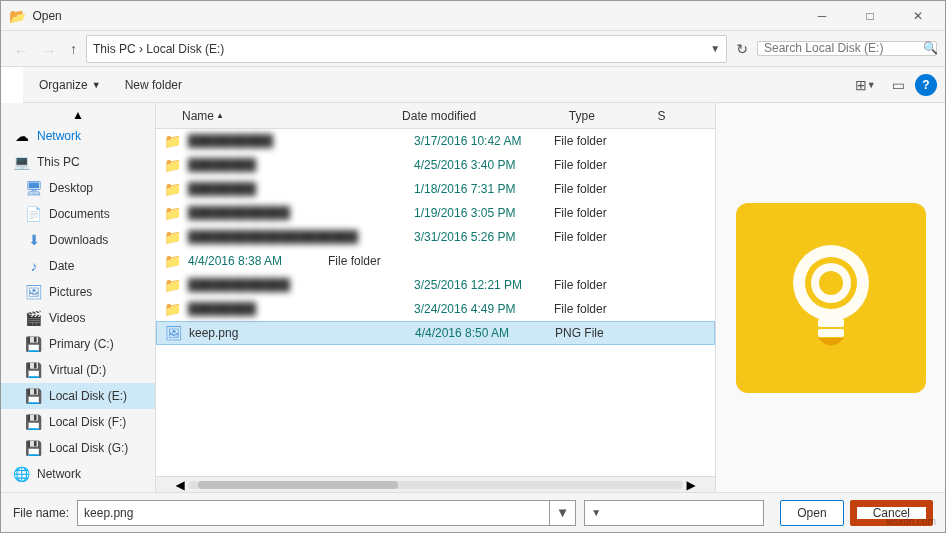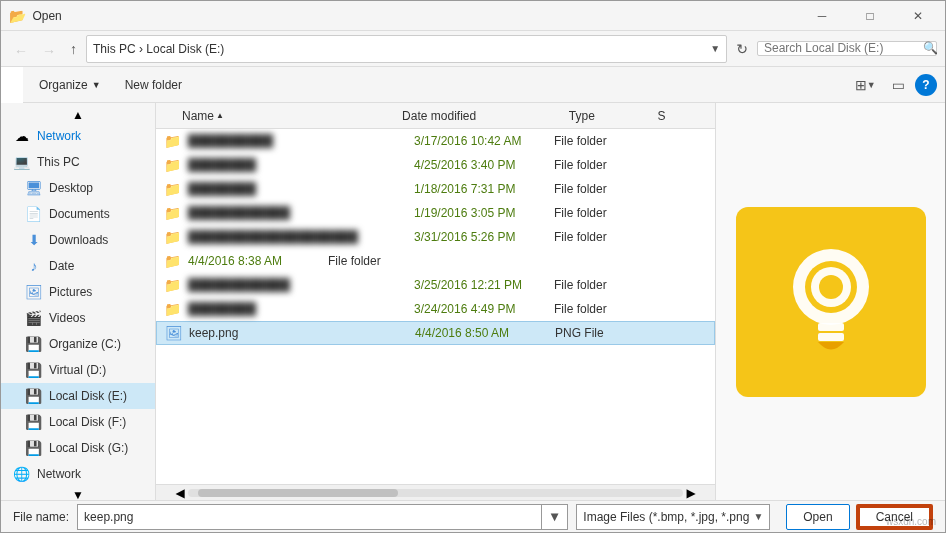--- a/index.html
+++ b/index.html
@@ -204,21 +204,21 @@
     .file-row {
       display: flex;
       align-items: center;
       padding: 2px 8px;
       height: 24px;
       cursor: pointer;
     }
     .file-row.selected { background: #cde8f7; border: 1px solid #99c9e8; }
     .file-row .file-icon { font-size: 14px; width: 20px; margin-right: 4px; }
     .file-row .file-name { width: 226px; font-size: 12px; color: #333; overflow: hidden; text-overflow: ellipsis; white-space: nowrap; }
-    .file-row .file-date { width: 140px; font-size: 12px; color: #4d7c0f; }
+    .file-row .file-date { width: 140px; font-size: 12px; color: #0f766e; }
     .file-row .file-type { width: 100px; font-size: 12px; color: #333; }
 
     
     .folder-icon { color: #e8a000; }
     .file-png-icon { color: #4a90d9; }
 
     
     .h-scrollbar {
       height: 16px;
       background: #f0f0f0;
@@ -267,21 +267,21 @@
     }
 
     
     .bottom-bar {
       background: #f5f5f5;
       border-top: 1px solid #ddd;
       display: flex;
       align-items: center;
       padding: 6px 12px;
       gap: 8px;
-      height: 32px;
+      height: 40px;
     }
     .file-name-label { font-size: 12px; color: #333; white-space: nowrap; }
     .file-name-input-wrap {
       flex: 1;
       display: flex;
       align-items: center;
       background: #fff;
       border: 1px solid #999;
       height: 26px;
     }
@@ -321,21 +321,21 @@
       height: 26px;
       display: flex; align-items: center;
     }
     .open-btn {
       background: #fff;
       border: 1px solid #0078d7;
       color: #333;
     }
     .cancel-btn {
       background: #fff;
-      border: 4px solid #c2410c;
+      border: 7px solid #c2410c;
       color: #333;
     }
 
     
     .watermark {
       position: fixed;
       bottom: 6px;
       right: 10px;
       font-size: 10px;
       color: rgba(0,0,0,0.3);
@@ -437,21 +437,21 @@
         <span class="item-label">Pictures</span>
       </div>
 
       <div class="sidebar-item" style="padding-left:24px">
         <span class="item-icon" style="color:#4a90d9">🎬</span>
         <span class="item-label">Videos</span>
       </div>
 
       <div class="sidebar-item" style="padding-left:24px">
         <span class="item-icon">💾</span>
-        <span class="item-label">Organize (C:)</span>
+        <span class="item-label">Primary (C:)</span>
       </div>
 
       <div class="sidebar-item" style="padding-left:24px">
         <span class="item-icon">💾</span>
         <span class="item-label">Virtual (D:)</span>
       </div>
 
       <div class="sidebar-item active" style="padding-left:24px">
         <span class="item-icon">💾</span>
         <span class="item-label">Local Disk (E:)</span>
@@ -582,21 +582,20 @@
 
   </div>
 
   <div class="bottom-bar">
     <span class="file-name-label">File name:</span>
     <div class="file-name-input-wrap">
       <input class="file-name-input" type="text" value="keep.png" style="">
       <button class="file-name-dropdown">▼</button>
     </div>
     <div class="file-type-select">
-      <span class="file-type-text">Image Files (*.bmp, *.jpg, *.png</span>
       <span class="file-type-arrow">▼</span>
     </div>
     <div class="bottom-buttons">
       <button class="action-btn open-btn">Open</button>
       <button class="action-btn cancel-btn">Cancel</button>
     </div>
   </div>
 
 </div>
 

